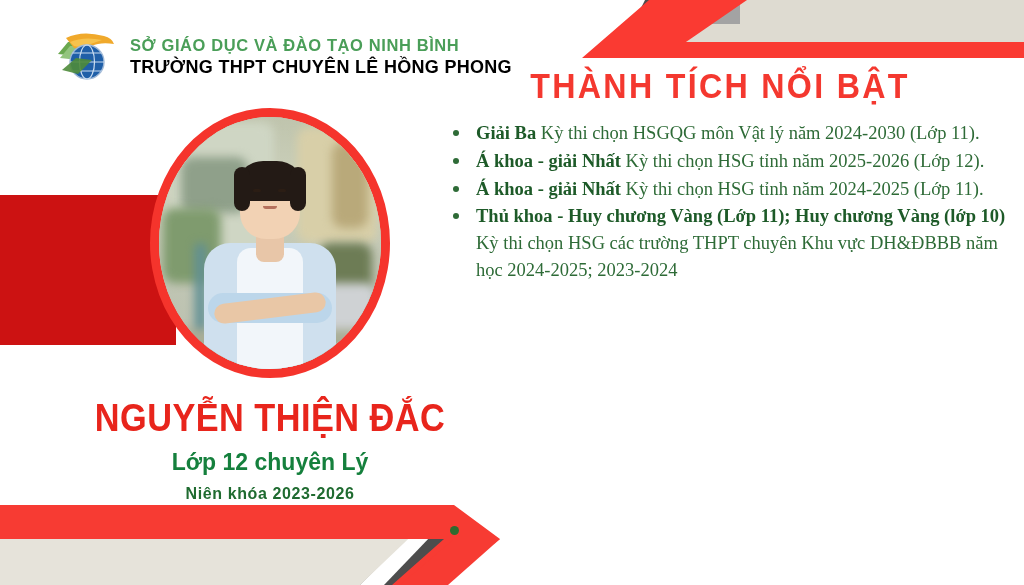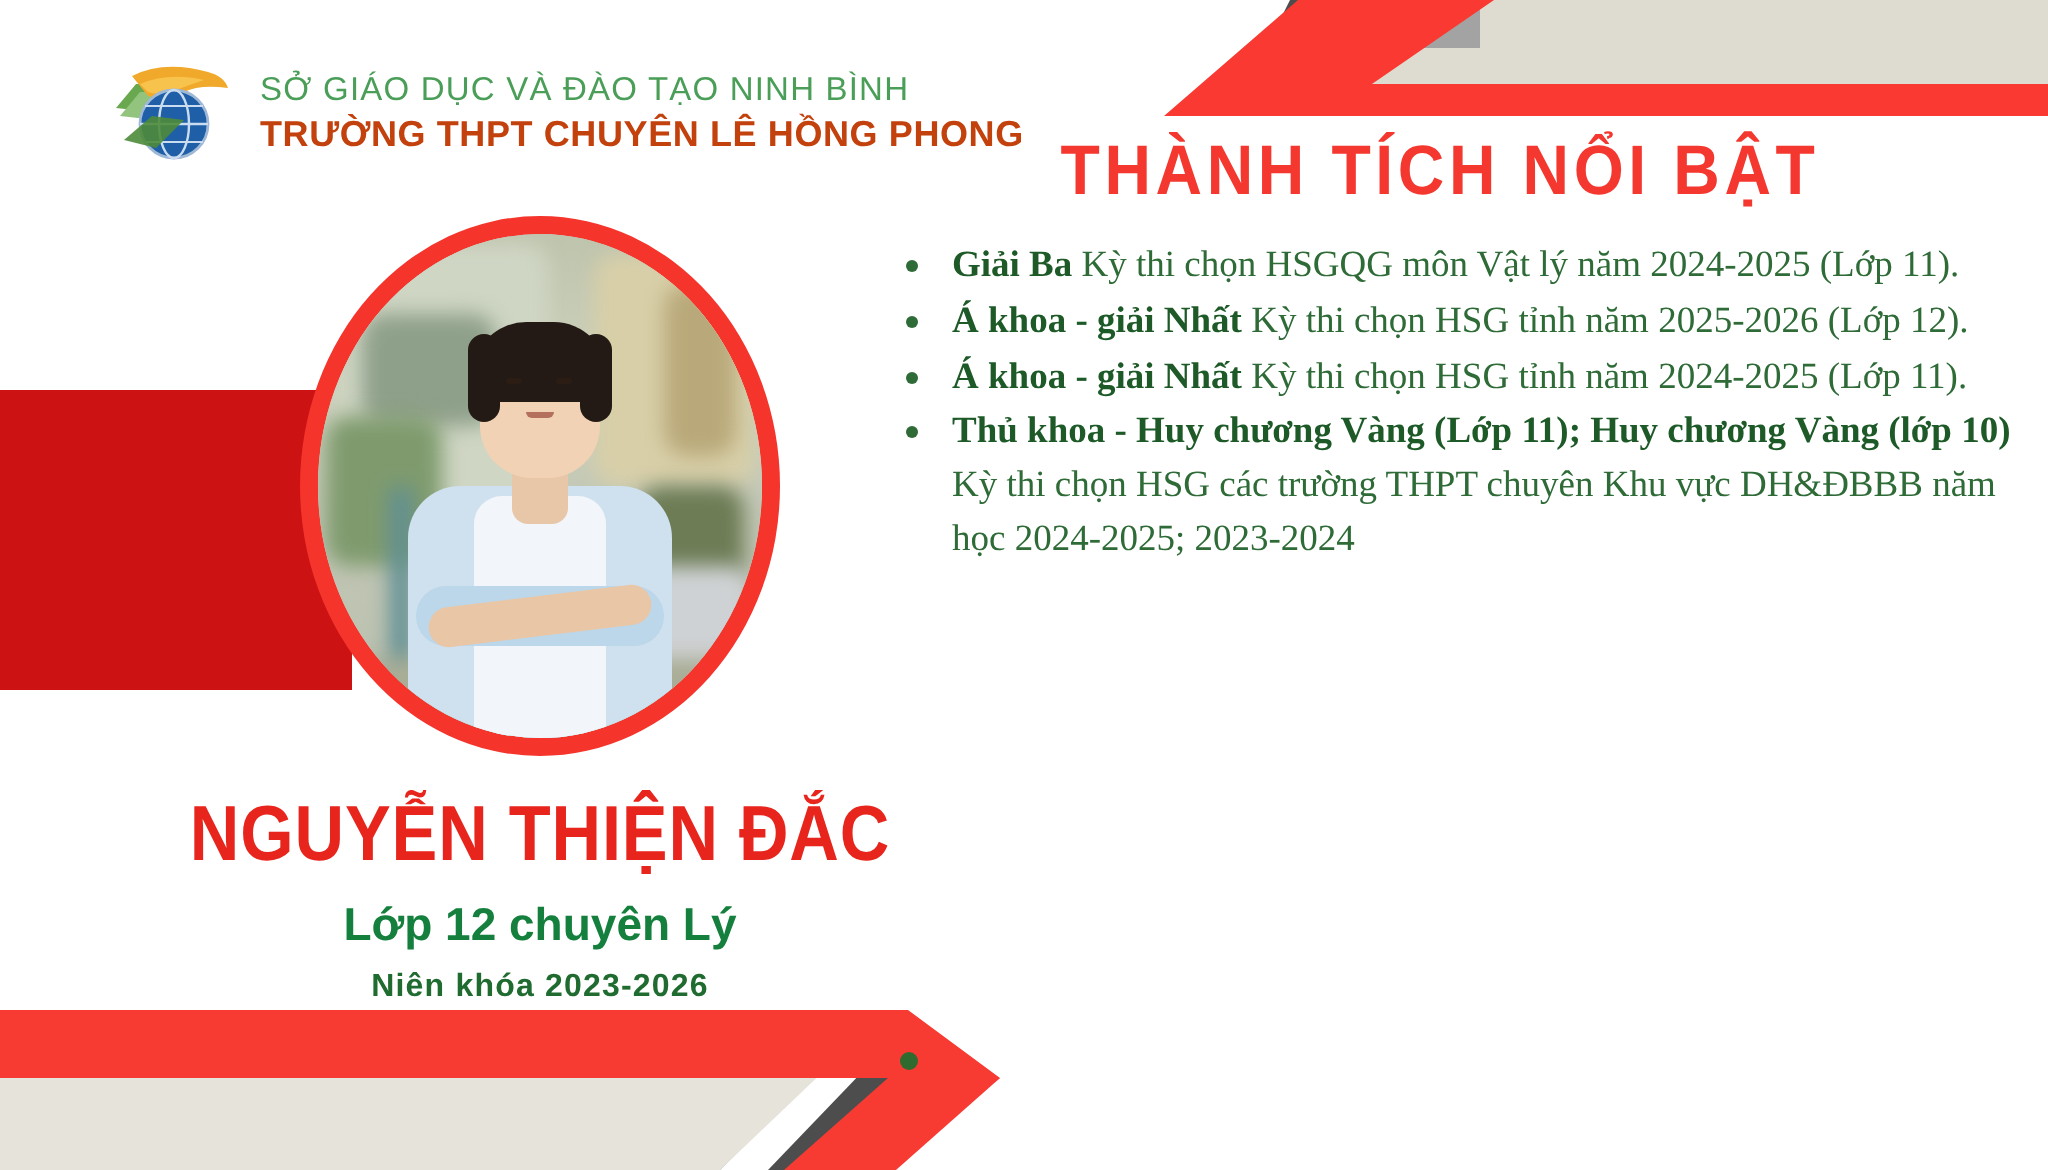--- a/index.html
+++ b/index.html
@@ -101,26 +101,26 @@
   #school-logo {
     width: 66px; height: 62px;
     position: relative;
     flex: 0 0 auto;
   }
   #header-text { line-height: 1.08; }
   #dept-name {
     font-size: 16.5px;
     color: #4a9e58;
     letter-spacing: 0.6px;
-    font-weight: 400;
+    font-weight: 700;
     white-space: nowrap;
   }
   #school-name {
     font-size: 18px;
-    color: #c2410c;
+    color: #000000;
     letter-spacing: 0.3px;
     font-weight: 800;
     white-space: nowrap;
     margin-top: 3px;
   }
 
   
   #portrait-wrap {
     position: absolute;
     left: 150px; top: 108px;
@@ -384,21 +384,21 @@
 
   <div id="name-block">
     <div id="student-name">NGUYỄN THIỆN ĐẮC</div>
     <div id="student-class">Lớp 12 chuyên Lý</div>
     <div id="student-years">Niên khóa 2023-2026</div>
   </div>
 
   <div id="right-panel">
     <div id="achievements-title">THÀNH TÍCH NỔI BẬT</div>
     <ul id="achievement-list">
-        <li><span class="bullet-dot"></span><b>Giải Ba</b><span> Kỳ thi chọn HSGQG môn Vật lý năm 2024-2025 (Lớp 11).</span></li>
+        <li><span class="bullet-dot"></span><b>Giải Ba</b><span> Kỳ thi chọn HSGQG môn Vật lý năm 2024-2030 (Lớp 11).</span></li>
         <li><span class="bullet-dot"></span><b>Á khoa - giải Nhất</b><span> Kỳ thi chọn HSG tỉnh năm 2025-2026 (Lớp 12).</span></li>
         <li><span class="bullet-dot"></span><b>Á khoa - giải Nhất</b><span> Kỳ thi chọn HSG tỉnh năm 2024-2025 (Lớp 11).</span></li>
         <li><span class="bullet-dot"></span><b>Thủ khoa - Huy chương Vàng (Lớp 11); Huy chương Vàng (lớp 10)</b><span> Kỳ thi chọn HSG các trường THPT chuyên Khu vực DH&amp;ĐBBB năm học  2024-2025;  2023-2024</span></li>
       </ul>
   </div>
 
   <div class="ribbon" id="ribbon-bot-gray"></div>
   <div class="ribbon" id="ribbon-bot-cream"></div>
   <div class="ribbon" id="ribbon-bot-darkgray"></div>
   <div class="ribbon" id="ribbon-bot-red"></div>

